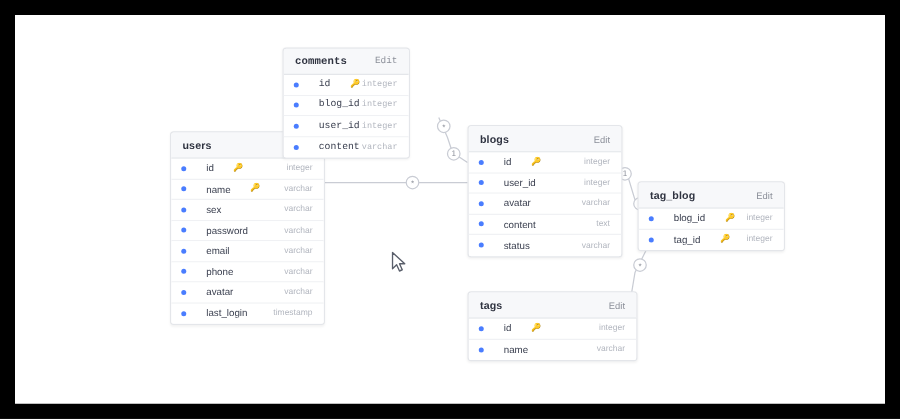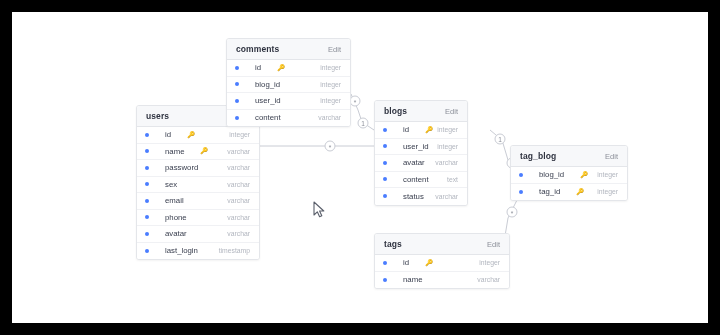--- a/index.html
+++ b/index.html
@@ -184,34 +184,34 @@
             <div class="field-left">
               <span class="field-dot"></span>
               <span class="field-name">name</span>
               <span class="key-icon">🔑</span>
             </div>
             <span class="field-type">varchar</span>
           </div>
           <div class="field-row">
             <div class="field-left">
               <span class="field-dot"></span>
+              <span class="field-name">sex</span>
+            </div>
+            <span class="field-type">varchar</span>
+          </div>
+          <div class="field-row">
+            <div class="field-left">
+              <span class="field-dot"></span>
               <span class="field-name">password</span>
             </div>
             <span class="field-type">varchar</span>
           </div>
           <div class="field-row">
             <div class="field-left">
               <span class="field-dot"></span>
-              <span class="field-name">sex</span>
-            </div>
-            <span class="field-type">varchar</span>
-          </div>
-          <div class="field-row">
-            <div class="field-left">
-              <span class="field-dot"></span>
               <span class="field-name">email</span>
             </div>
             <span class="field-type">varchar</span>
           </div>
           <div class="field-row">
             <div class="field-left">
               <span class="field-dot"></span>
               <span class="field-name">phone</span>
             </div>
             <span class="field-type">varchar</span>
@@ -224,21 +224,21 @@
             <span class="field-type">varchar</span>
           </div>
           <div class="field-row">
             <div class="field-left">
               <span class="field-dot"></span>
               <span class="field-name">last_login</span>
             </div>
             <span class="field-type">timestamp</span>
           </div>
         </div>
-        <div class="table-node" style="left: 214px; top: 26px; width: 125px;">
+        <div class="table-node" style="left: 214px; top: 26px; width: 102px; font-family: Liberation Mono, monospace;">
           <div class="table-header">
             <span class="table-title">comments</span>
             <span class="table-edit">Edit</span>
           </div>
           <div class="field-row">
             <div class="field-left">
               <span class="field-dot"></span>
               <span class="field-name">id</span>
               <span class="key-icon">🔑</span>
             </div>
@@ -259,21 +259,21 @@
             <span class="field-type">integer</span>
           </div>
           <div class="field-row">
             <div class="field-left">
               <span class="field-dot"></span>
               <span class="field-name">content</span>
             </div>
             <span class="field-type">varchar</span>
           </div>
         </div>
-        <div class="table-node" style="left: 362px; top: 88px; width: 94px;">
+        <div class="table-node" style="left: 362px; top: 88px; width: 124px;">
           <div class="table-header">
             <span class="table-title">blogs</span>
             <span class="table-edit">Edit</span>
           </div>
           <div class="field-row">
             <div class="field-left">
               <span class="field-dot"></span>
               <span class="field-name">id</span>
               <span class="key-icon">🔑</span>
             </div>

